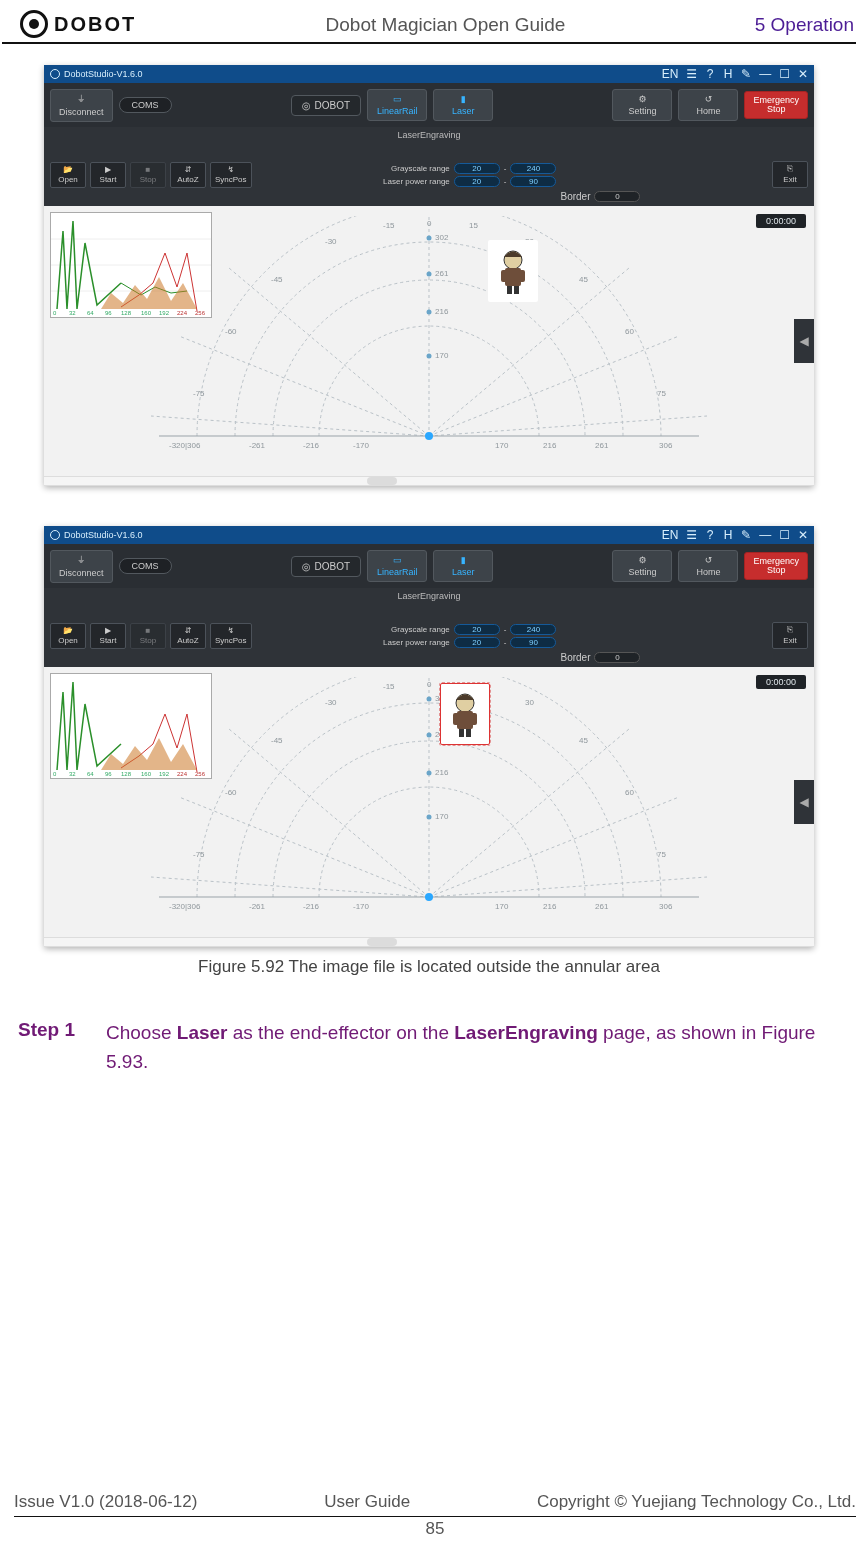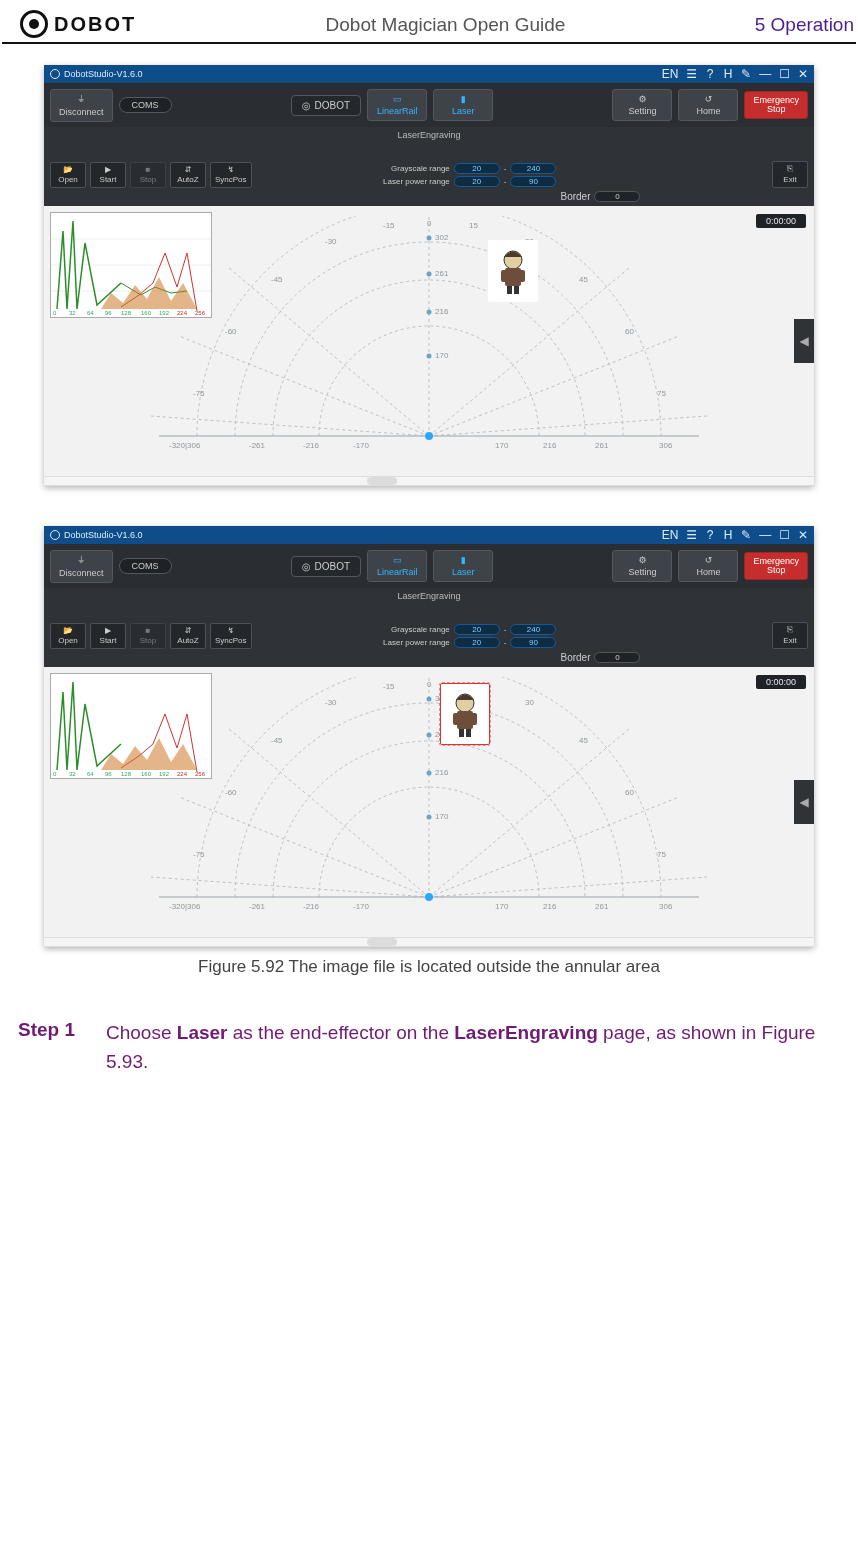--- a/index.html
+++ b/index.html
@@ -552,14 +552,22 @@
 
     <div class="step-row">
       <div class="step-label">Step 1</div>
       <div class="step-text">
         <span>Choose </span><b>Laser</b><span> as the end-effector on the </span><b>LaserEngraving</b><span> page, as shown in Figure 5.93.</span>
       </div>
     </div>
 
   </div>
 
+  <div class="footer-wrap">
+    <div class="footer-top">
+      <span>Issue V1.0 (2018-06-12)</span>
+      <span>User Guide</span>
+      <span>Copyright © Yuejiang Technology Co., Ltd.</span>
+    </div>
+    <div class="footer-page">85</div>
+  </div>
 
 </div>
 
 </body></html>

